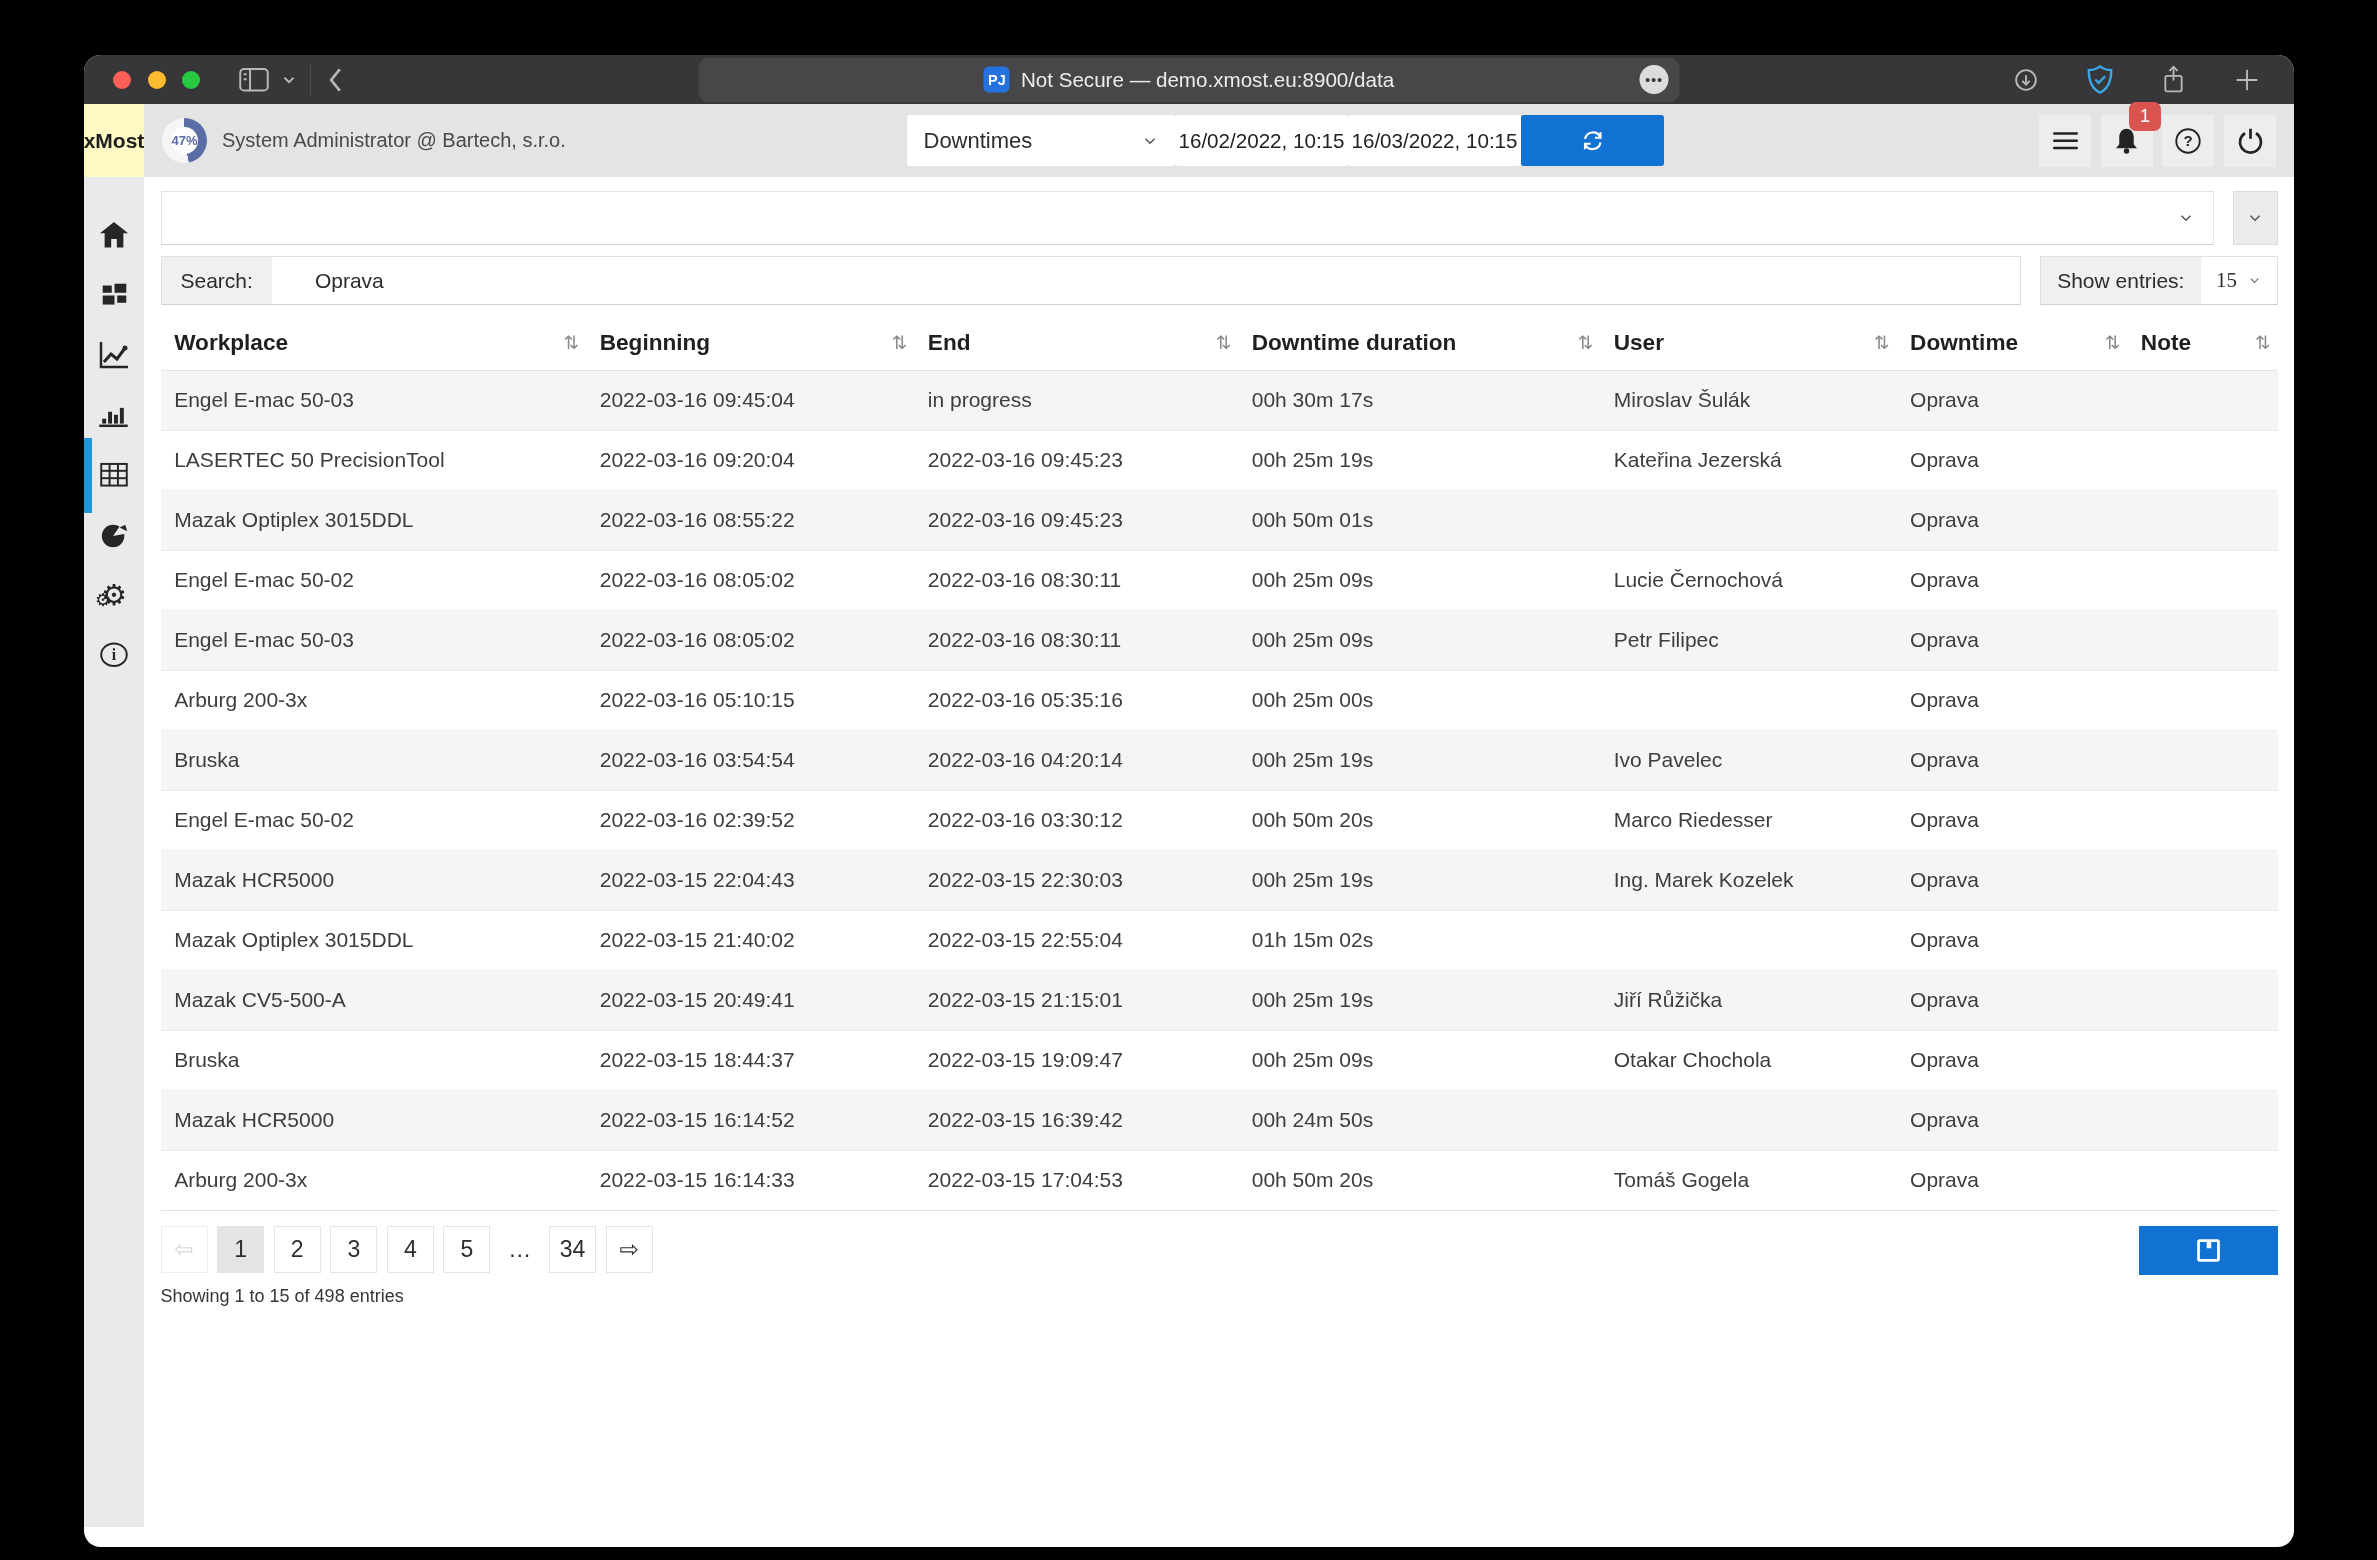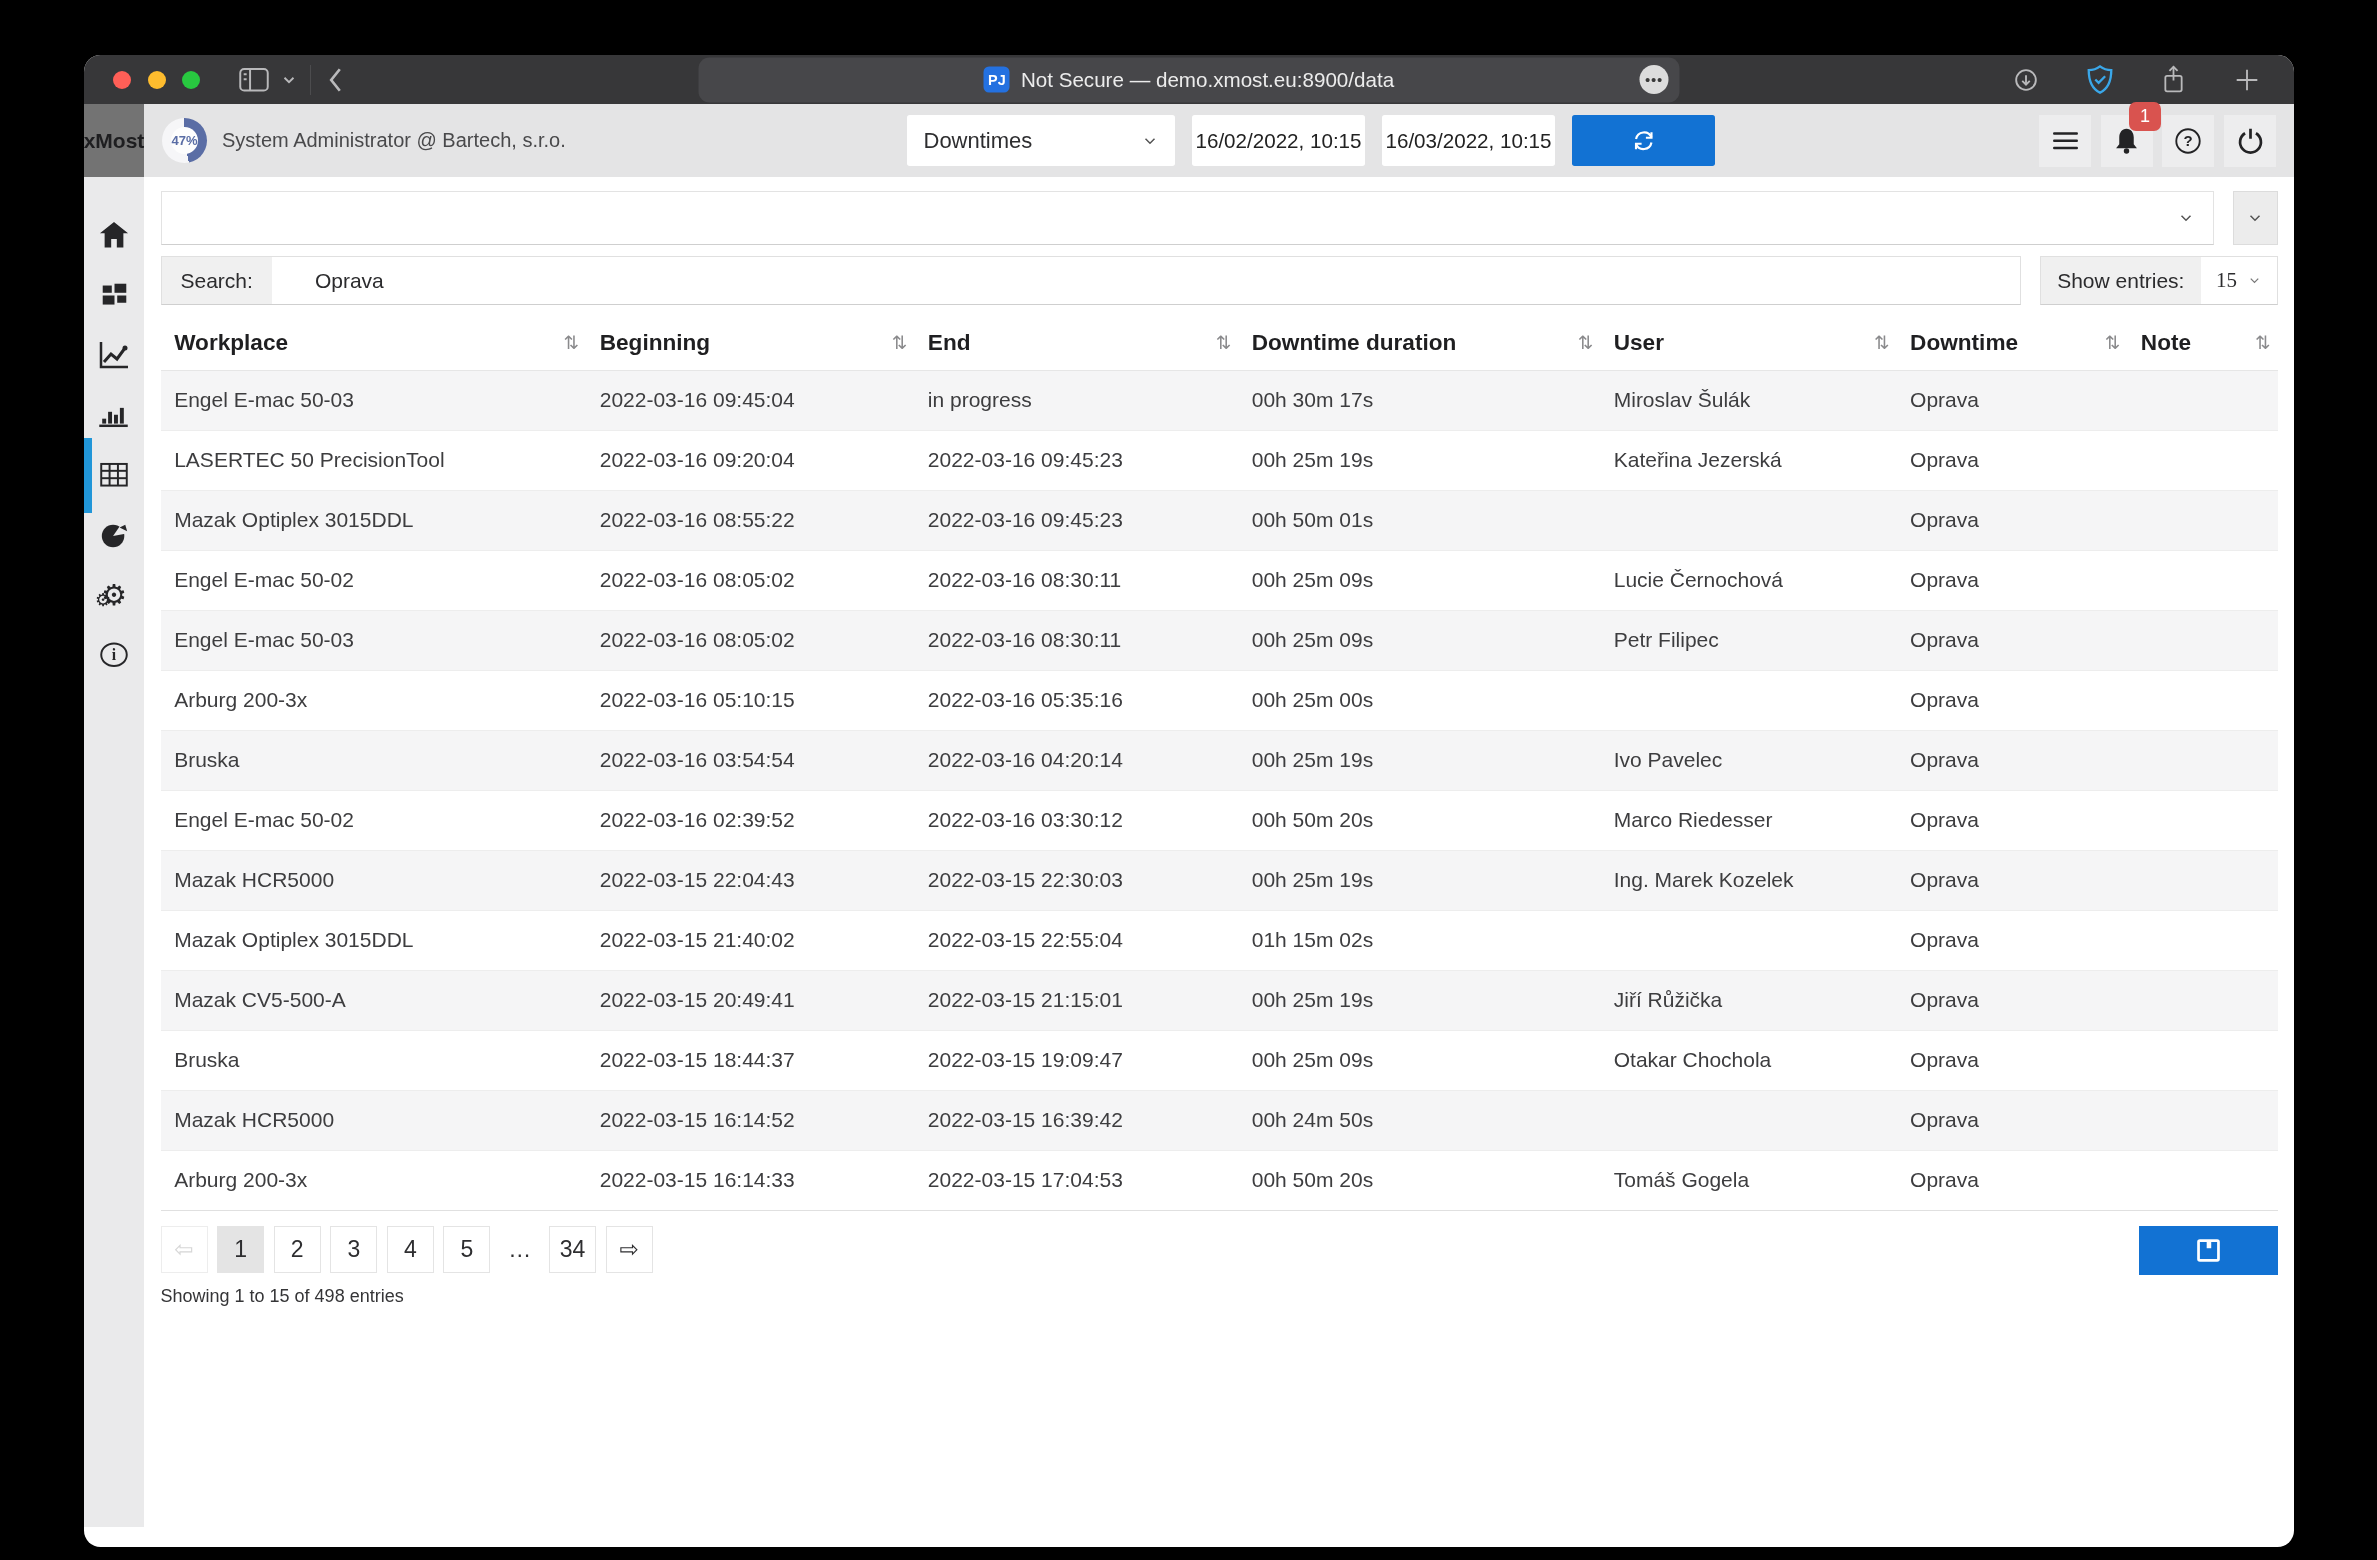--- a/index.html
+++ b/index.html
@@ -20,28 +20,28 @@
               display:flex; align-items:center; justify-content:center; gap:11px; color:#ececec; font-size:20.6px; }
   .favicon { width:26px; height:26px; border-radius:5.5px; background:#2471e0; color:#fff; font-size:14.4px; font-weight:700;
              display:flex; align-items:center; justify-content:center; }
   .url-more { position:absolute; right:11px; top:50%; transform:translateY(-50%);
               width:29px; height:29px; border-radius:50%; background:#dcdcdc; color:#3a3a3a;
               font-size:15px; letter-spacing:0.7px; display:flex; align-items:center; justify-content:center; }
   .chrome-right { position:absolute; right:32px; display:flex; gap:44px; align-items:center; }
 
   
   .app { display:grid; grid-template-columns:60px 1fr; grid-template-rows:73px 1fr; height:1423px; }
-  .brand { background:#737373; display:flex; align-items:center; justify-content:center;
+  .brand { background:#fef9c3; display:flex; align-items:center; justify-content:center;
            font-size:21px; font-weight:700; color:#1e1e20; }
   .app-header { background:#e4e4e5; display:flex; align-items:center; padding:0 18px; position:relative; }
   .gauge { width:45px; height:45px; border-radius:50%; position:relative; flex:0 0 auto;text-decoration:underline; }
   .gauge-inner { position:absolute; inset:9px; background:#fdfdfd; border-radius:50%;
                  display:flex; align-items:center; justify-content:center; font-size:13px; font-weight:700; color:var(--donut); }
   .user-name { margin-left:15px; font-size:20px; color:#49494b; }
-  .header-controls { position:absolute; left:763px; display:flex; gap:17px; align-items:center; }
+  .header-controls { position:absolute; left:763px; display:flex; gap:0; align-items:center; }
   .view-select { width:268px; height:51px; background:#fff; border-radius:2.7px; display:flex; align-items:center;
                  padding:0 16.5px; font-size:22px; color:#2e2e30; justify-content:space-between; }
   .date-box { width:173px; height:51px; background:#fff; border-radius:2.7px; display:flex; align-items:center;
               justify-content:center; font-size:20.6px; color:#222; }
   .refresh-btn { width:143px; height:51px; background:var(--accent); border-radius:2.7px;
                  display:flex; align-items:center; justify-content:center; }
   .header-icons { position:absolute; right:18px; display:flex; gap:9.6px; }
   .hicon-btn { width:52px; height:52px; background:#ededee; display:flex; align-items:center; justify-content:center;
                position:relative; color:#232325; }
   .badge { position:absolute; top:-12.4px; right:-8.2px; min-width:32px; height:29px; background:var(--badge);

